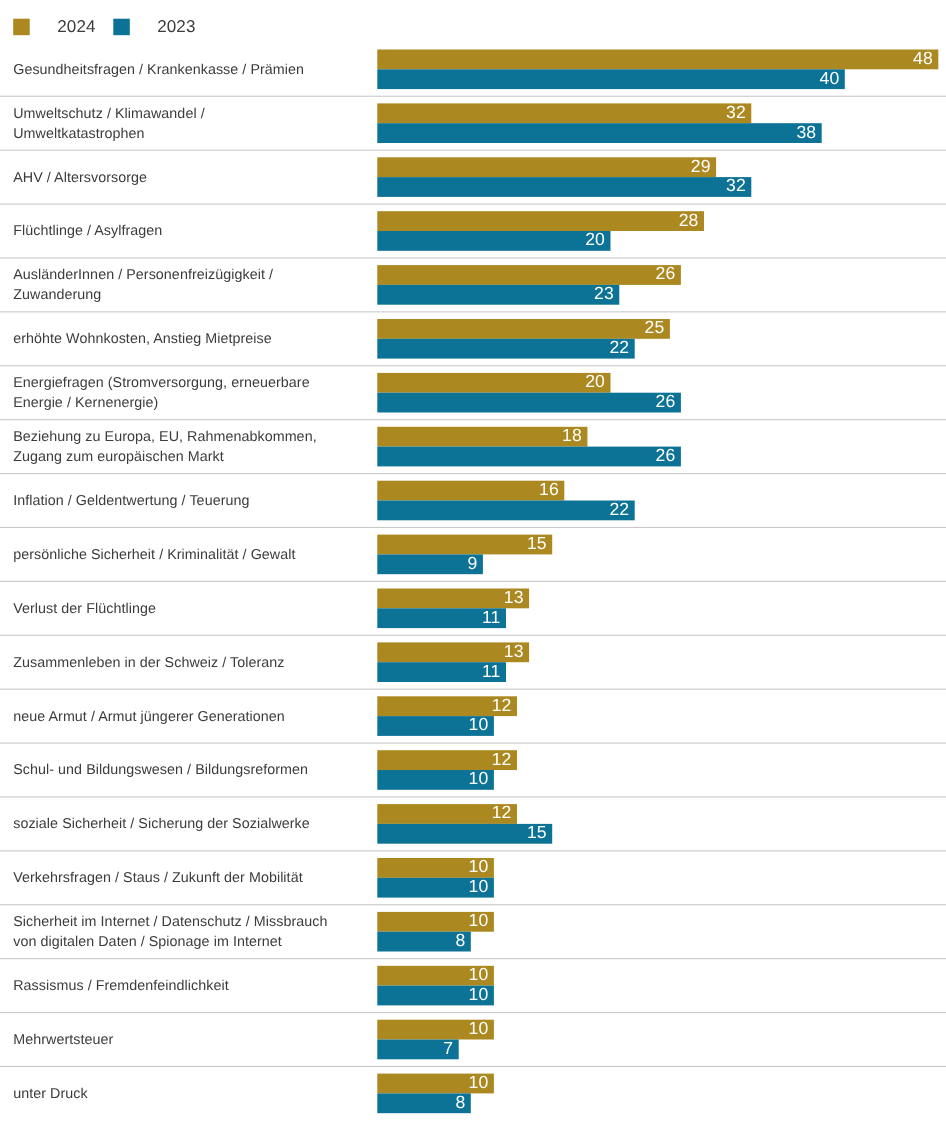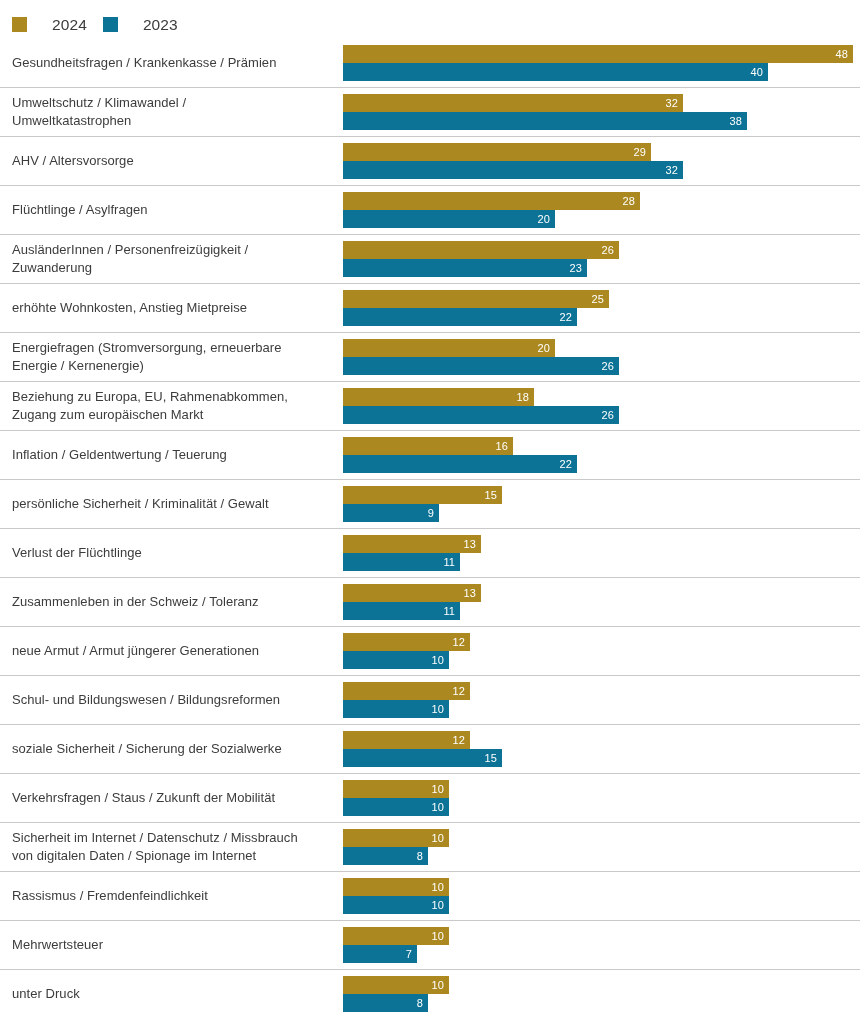--- a/index.html
+++ b/index.html
@@ -99,21 +99,21 @@
     height: 18px;
     box-sizing: border-box;
     display: flex;
     align-items: center;
     justify-content: flex-end;
   }
   .bar-2024 { background: #ab8820; }
   .bar-2023 { background: #0c7396; }
 
   .bar-value {
-    font-size: 11px;
+    font-size: 16px;
     line-height: 18px;
     color: #ffffff;
     padding-right: 5px;
     white-space: nowrap;
     letter-spacing: 0.1px;
   }
 </style>
 </head>
 <body>
 
@@ -186,21 +186,21 @@
       </div>
       <div class="row">
         <div class="row-label">
           <span class="lbl-line">AusländerInnen / Personenfreizügigkeit /</span>
           <span class="lbl-line">Zuwanderung</span>
         </div>
         <div class="bars">
           <div class="bar bar-2024" style="width: 276px; background: rgb(171, 136, 32);">
             <span class="bar-value">26</span>
           </div>
-          <div class="bar bar-2023" style="width: 244px; background: rgb(12, 115, 150);">
+          <div class="bar bar-2023" style="width: 220px; background: rgb(12, 115, 150);">
             <span class="bar-value">23</span>
           </div>
         </div>
       </div>
       <div class="row">
         <div class="row-label">
           <span class="lbl-line">erhöhte Wohnkosten, Anstieg Mietpreise</span>
         </div>
         <div class="bars">
           <div class="bar bar-2024" style="width: 266px; background: rgb(171, 136, 32);">

